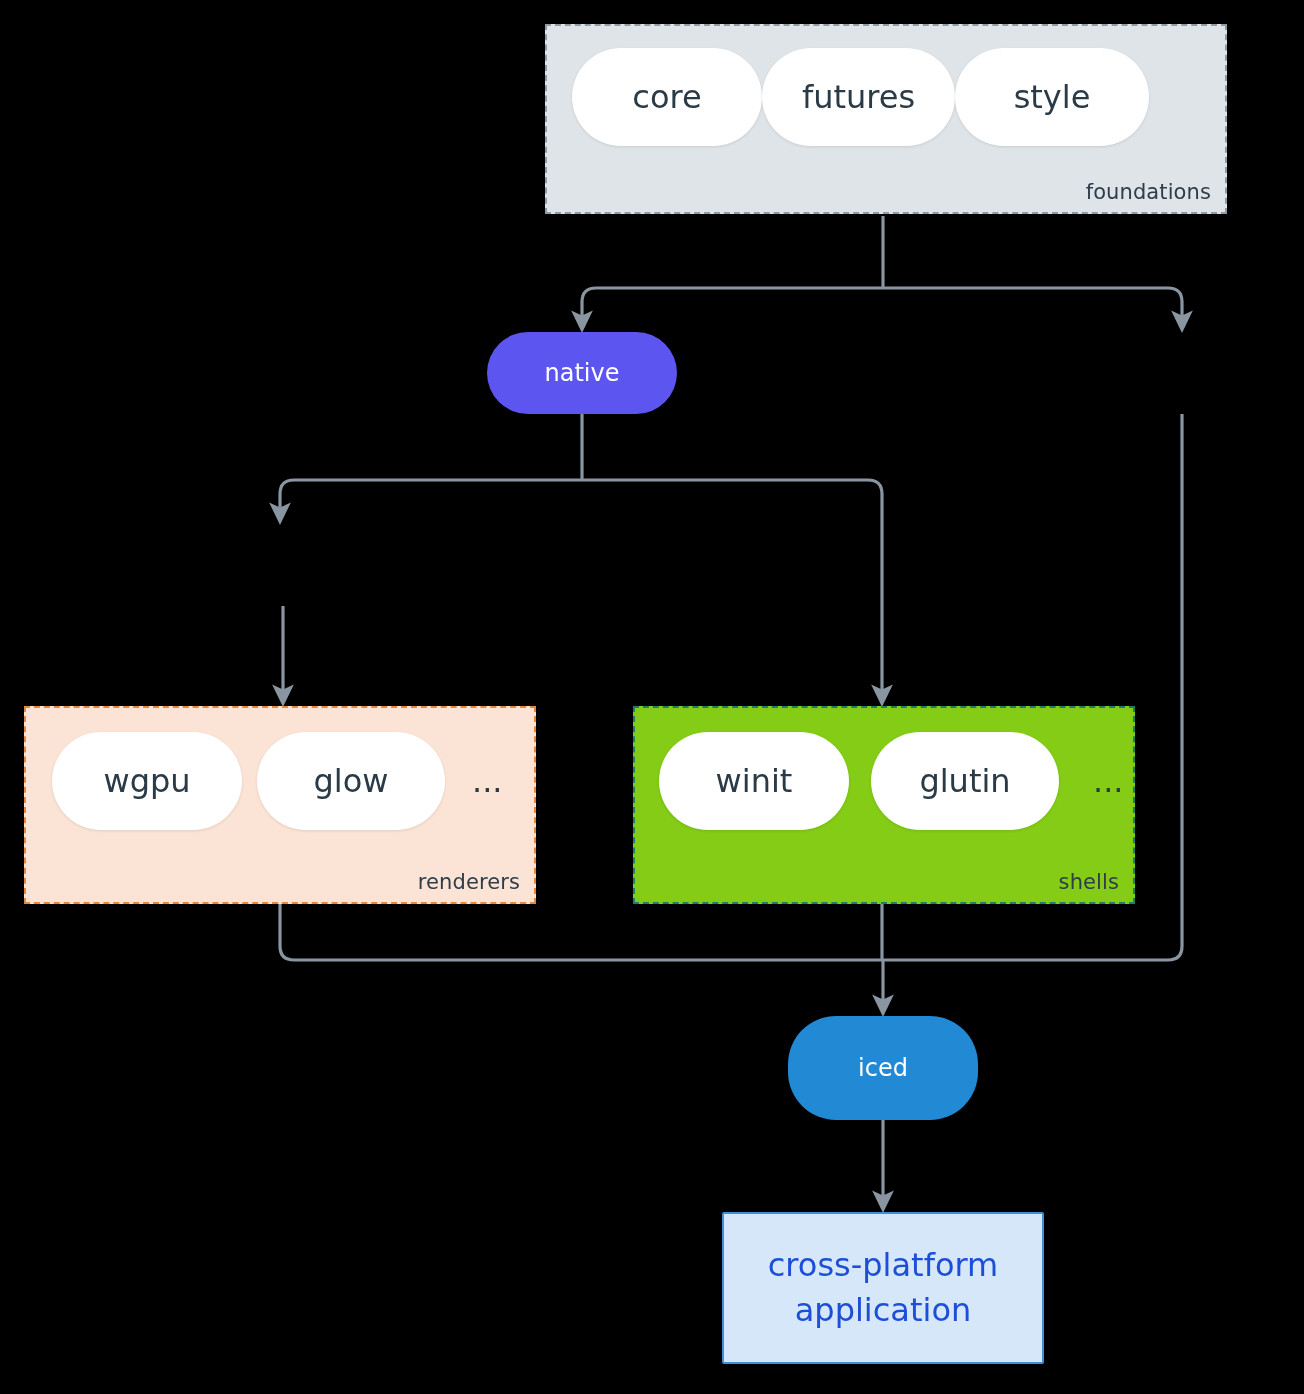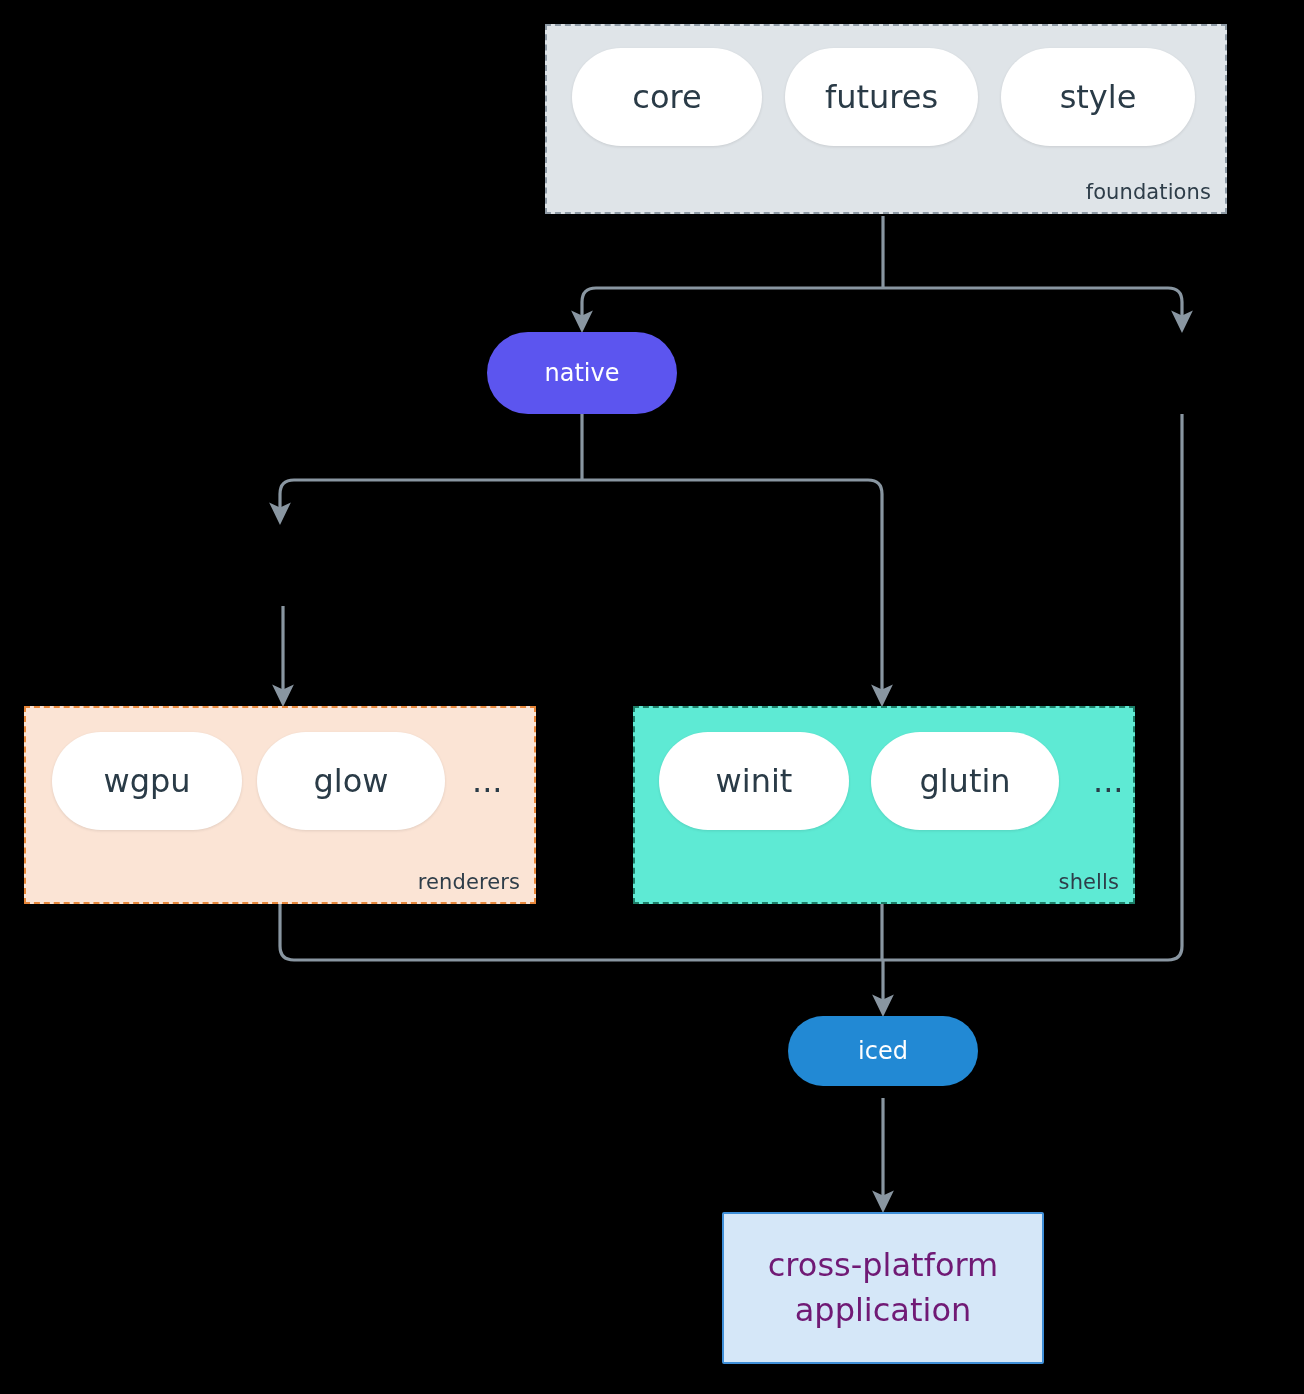--- a/index.html
+++ b/index.html
@@ -53,21 +53,20 @@
     left: 545px;
     top: 24px;
     width: 682px;
     height: 190px;
     background: #dfe4e8;
     border: 2px dashed #8f9ba6;
   }
   #grp-foundations .group-row {
     left: 25px;
     top: 22px;
-    gap: 23px;
   }
 
   
   #grp-renderers {
     left: 24px;
     top: 706px;
     width: 512px;
     height: 198px;
     background: #fbe4d5;
     border: 2px dashed #e8873a;
@@ -77,21 +76,21 @@
     top: 24px;
     gap: 15px;
   }
 
   
   #grp-shells {
     left: 633px;
     top: 706px;
     width: 502px;
     height: 198px;
-    background: #5eead4;
+    background: #84cc16;
     border: 2px dashed #1d7f68;
   }
   #grp-shells .group-row {
     left: 24px;
     top: 24px;
     gap: 22px;
   }
 
   
   .pill-white {
@@ -151,40 +150,40 @@
     left: 190px;
     top: 524px;
     width: 190px;
     height: 82px;
     background: #e8873a;
   }
   #node-iced {
     left: 788px;
     top: 1016px;
     width: 190px;
-    height: 70px;
+    height: 104px;
     background: #2289d4;
   }
 
   
   #node-application {
     position: absolute;
     box-sizing: border-box;
     left: 722px;
     top: 1212px;
     width: 322px;
     height: 152px;
     background: #d5e7f8;
     border: 2px solid #3f8fd8;
     border-radius: 2px;
     display: flex;
     flex-direction: column;
     align-items: center;
     justify-content: center;
-    color: #701a75;
+    color: #1d4ed8;
     font-size: 32px;
     line-height: 1.42;
     text-align: center;
   }
 </style>
 </head>
 <body>
 
 <div id="diagram">
 

